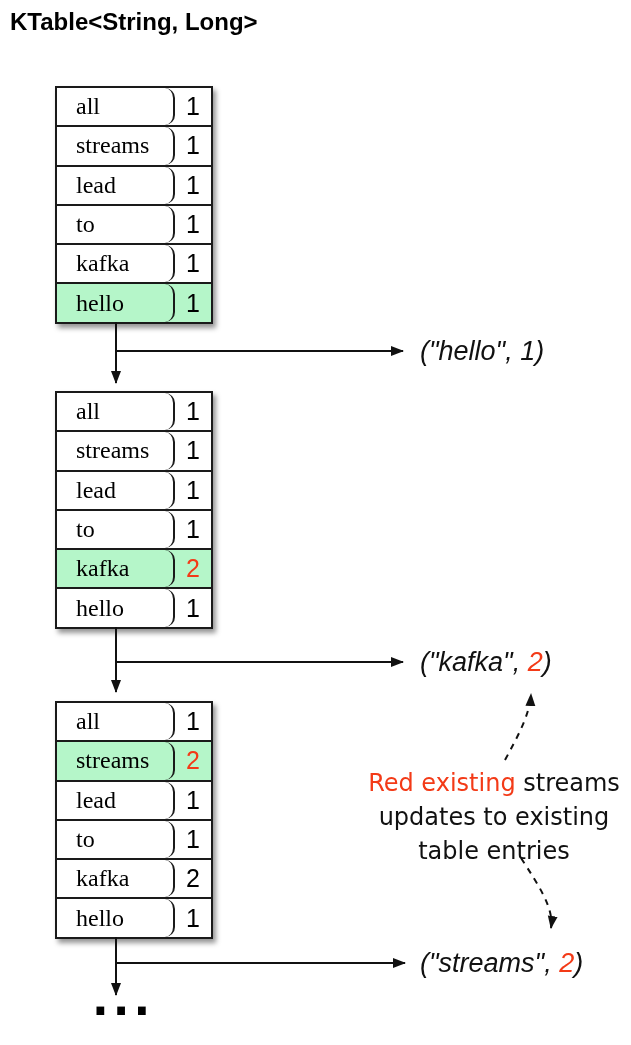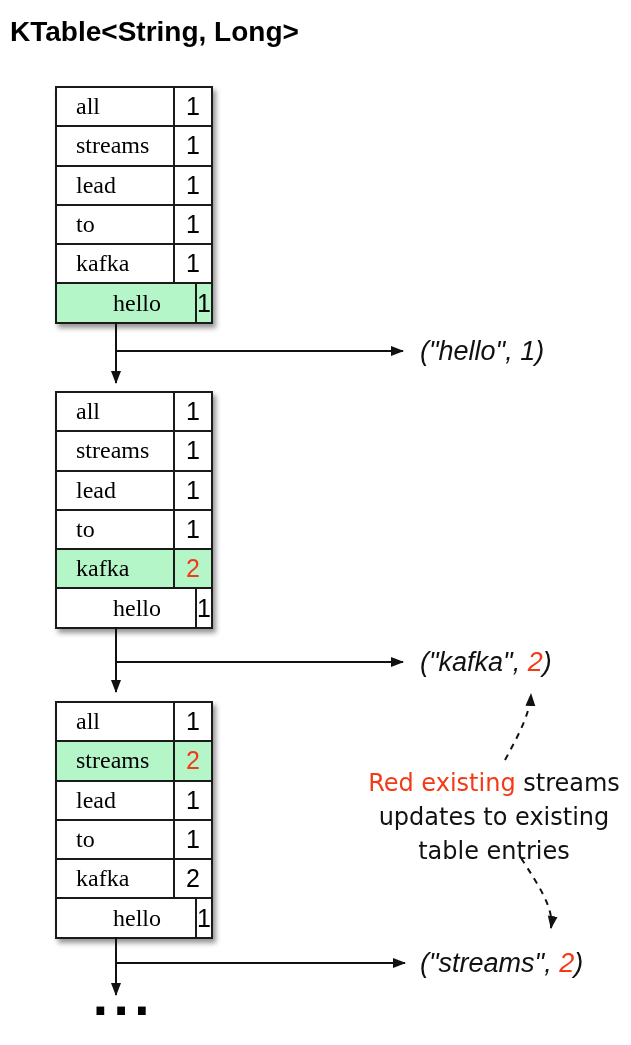--- a/index.html
+++ b/index.html
@@ -9,48 +9,48 @@
   }
   html,body{margin:0;padding:0;background:#ffffff;}
   .page{
     position:relative;
     width:631px;height:1045px;
     background:#ffffff;
     overflow:hidden;
     font-family:"Liberation Sans",sans-serif;
   }
   .hdr{
-    position:absolute;top:16px;
-    font-family:"Liberation Sans",sans-serif;
-    font-weight:bold;font-size:28px;color:#000;
+    position:absolute;top:8px;
+    font-family:"Liberation Sans",sans-serif;
+    font-weight:bold;font-size:24px;color:#000;
     white-space:nowrap;
   }
   .hdr.ktable{left:10px;}
   .hdr.kstream{left:337px;}
 
   .ktbl{
     position:absolute;left:55px;width:154px;
     border:2px solid var(--ink);
     background:#fff;
     box-shadow:3px 4px 5px rgba(0,0,0,0.42);
   }
   .trow{
     display:flex;height:37.3px;
     border-bottom:2px solid var(--ink);
     background:#fff;
   }
-  .trow:last-child{border-bottom:none;padding-left:37px;}
+  .trow:last-child{border-bottom:none;}
   .trow.hl{background:var(--green);}
   .trow.hl .key,.trow.hl .val{background:var(--green);}
   .key{
     width:97px;padding-left:19px;
     border-right:2px solid var(--ink);
     font-family:"Liberation Serif",serif;
     font-size:24px;color:#000;
-    display:flex;align-items:center;
+    display:flex;align-items:center;border-radius:10px;
   }
   .val{
     flex:1;display:flex;align-items:center;justify-content:center;
     font-family:"Liberation Sans",sans-serif;
     font-size:25px;color:#000;
   }
   .val.red{color:var(--red);}
 
   svg.arrows{position:absolute;left:0;top:0;pointer-events:none;}
 

